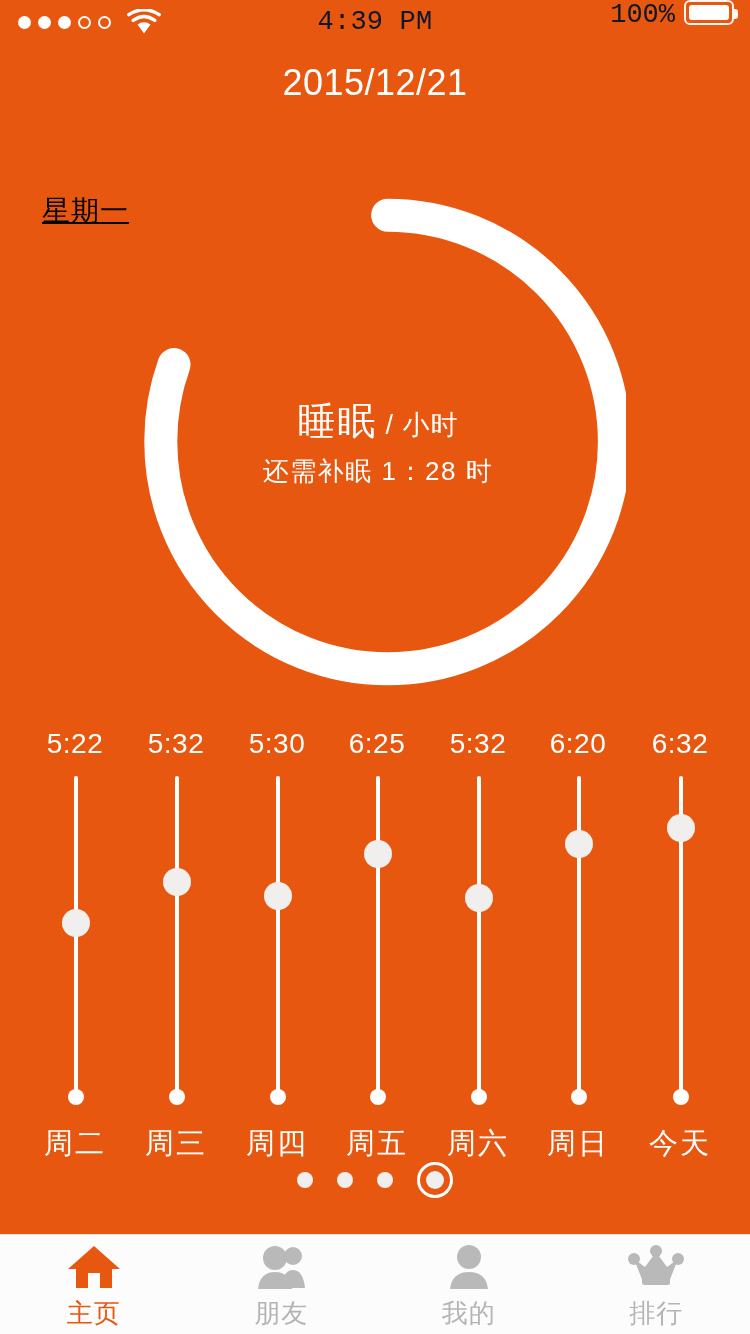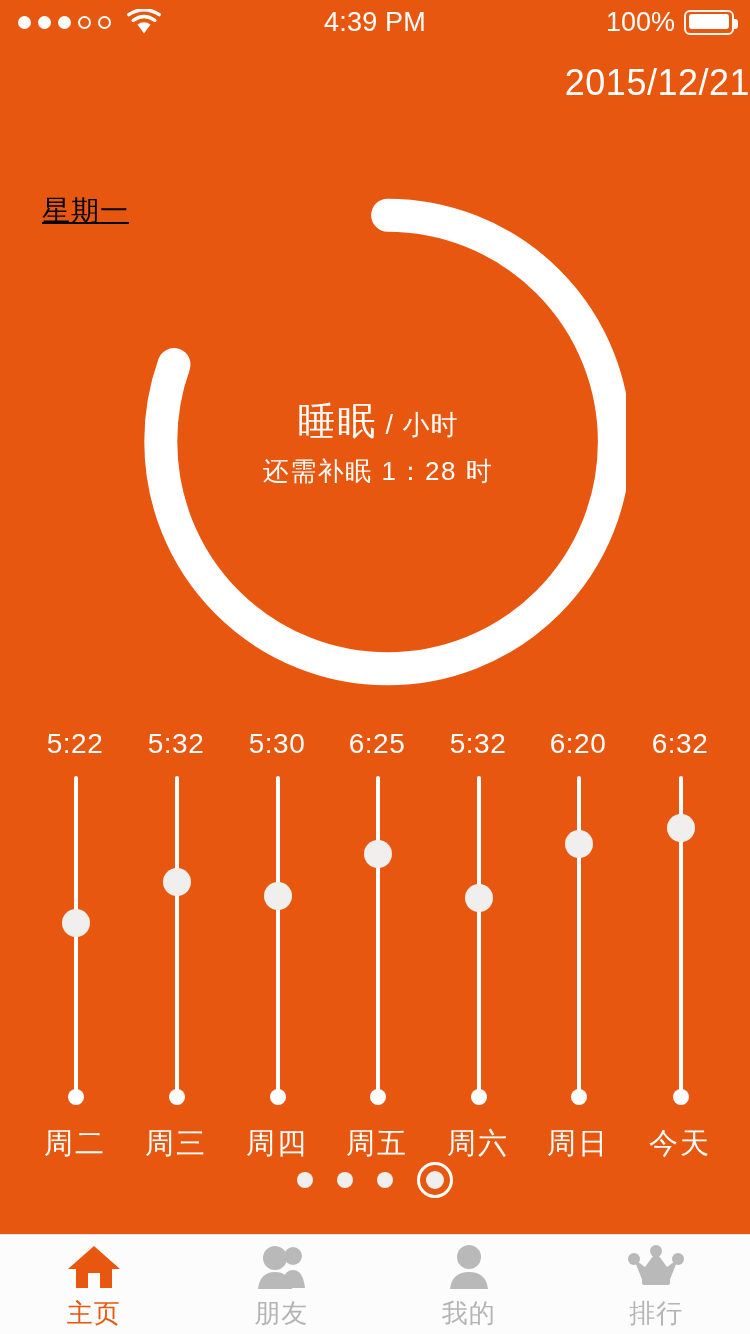--- a/index.html
+++ b/index.html
@@ -17,21 +17,22 @@
     overflow: hidden;
     background: #E8570F;
   }
 
   
   .statusbar {
     position: absolute;
     top: 0; left: 0;
     width: 750px;
     height: 44px;
-    color: #ffffff;
+    color: #0f172a;
+    font-family: Liberation Mono, monospace;
   }
   .sb-left {
     position: absolute;
     left: 18px; top: 0;
     height: 44px;
     display: flex;
     align-items: center;
     gap: 7px;
   }
   .sb-dots { display: flex; align-items: center; gap: 7px; }
@@ -51,21 +52,21 @@
     left: 0; top: 0;
     width: 750px; height: 44px;
     display: flex; align-items: center; justify-content: center;
     font-size: 27px;
     letter-spacing: 0.2px;
   }
   .sb-right {
     position: absolute;
     right: 16px; top: 0;
     height: 44px;
-    display: flex; align-items: center; gap: 9px;
+    display: flex; gap: 9px;
     font-size: 27px;
   }
   .batt {
     position: relative;
     width: 50px; height: 25px;
     border: 2.5px solid rgba(255,255,255,0.95);
     border-radius: 6px;
     box-sizing: border-box;
   }
   .batt::after {
@@ -82,21 +83,21 @@
     width: 40px; height: 15px;
     background: #ffffff;
     border-radius: 3px;
   }
 
   
   .date-line {
     position: absolute;
     top: 62px; left: 0;
     width: 750px;
-    text-align: right;
+    text-align: center;
     color: #ffffff;
     font-size: 36px;
     letter-spacing: 0.5px;
   }
 
   
   .weekday {
     position: absolute;
     left: 42px; top: 192px;
     color: #000000;

